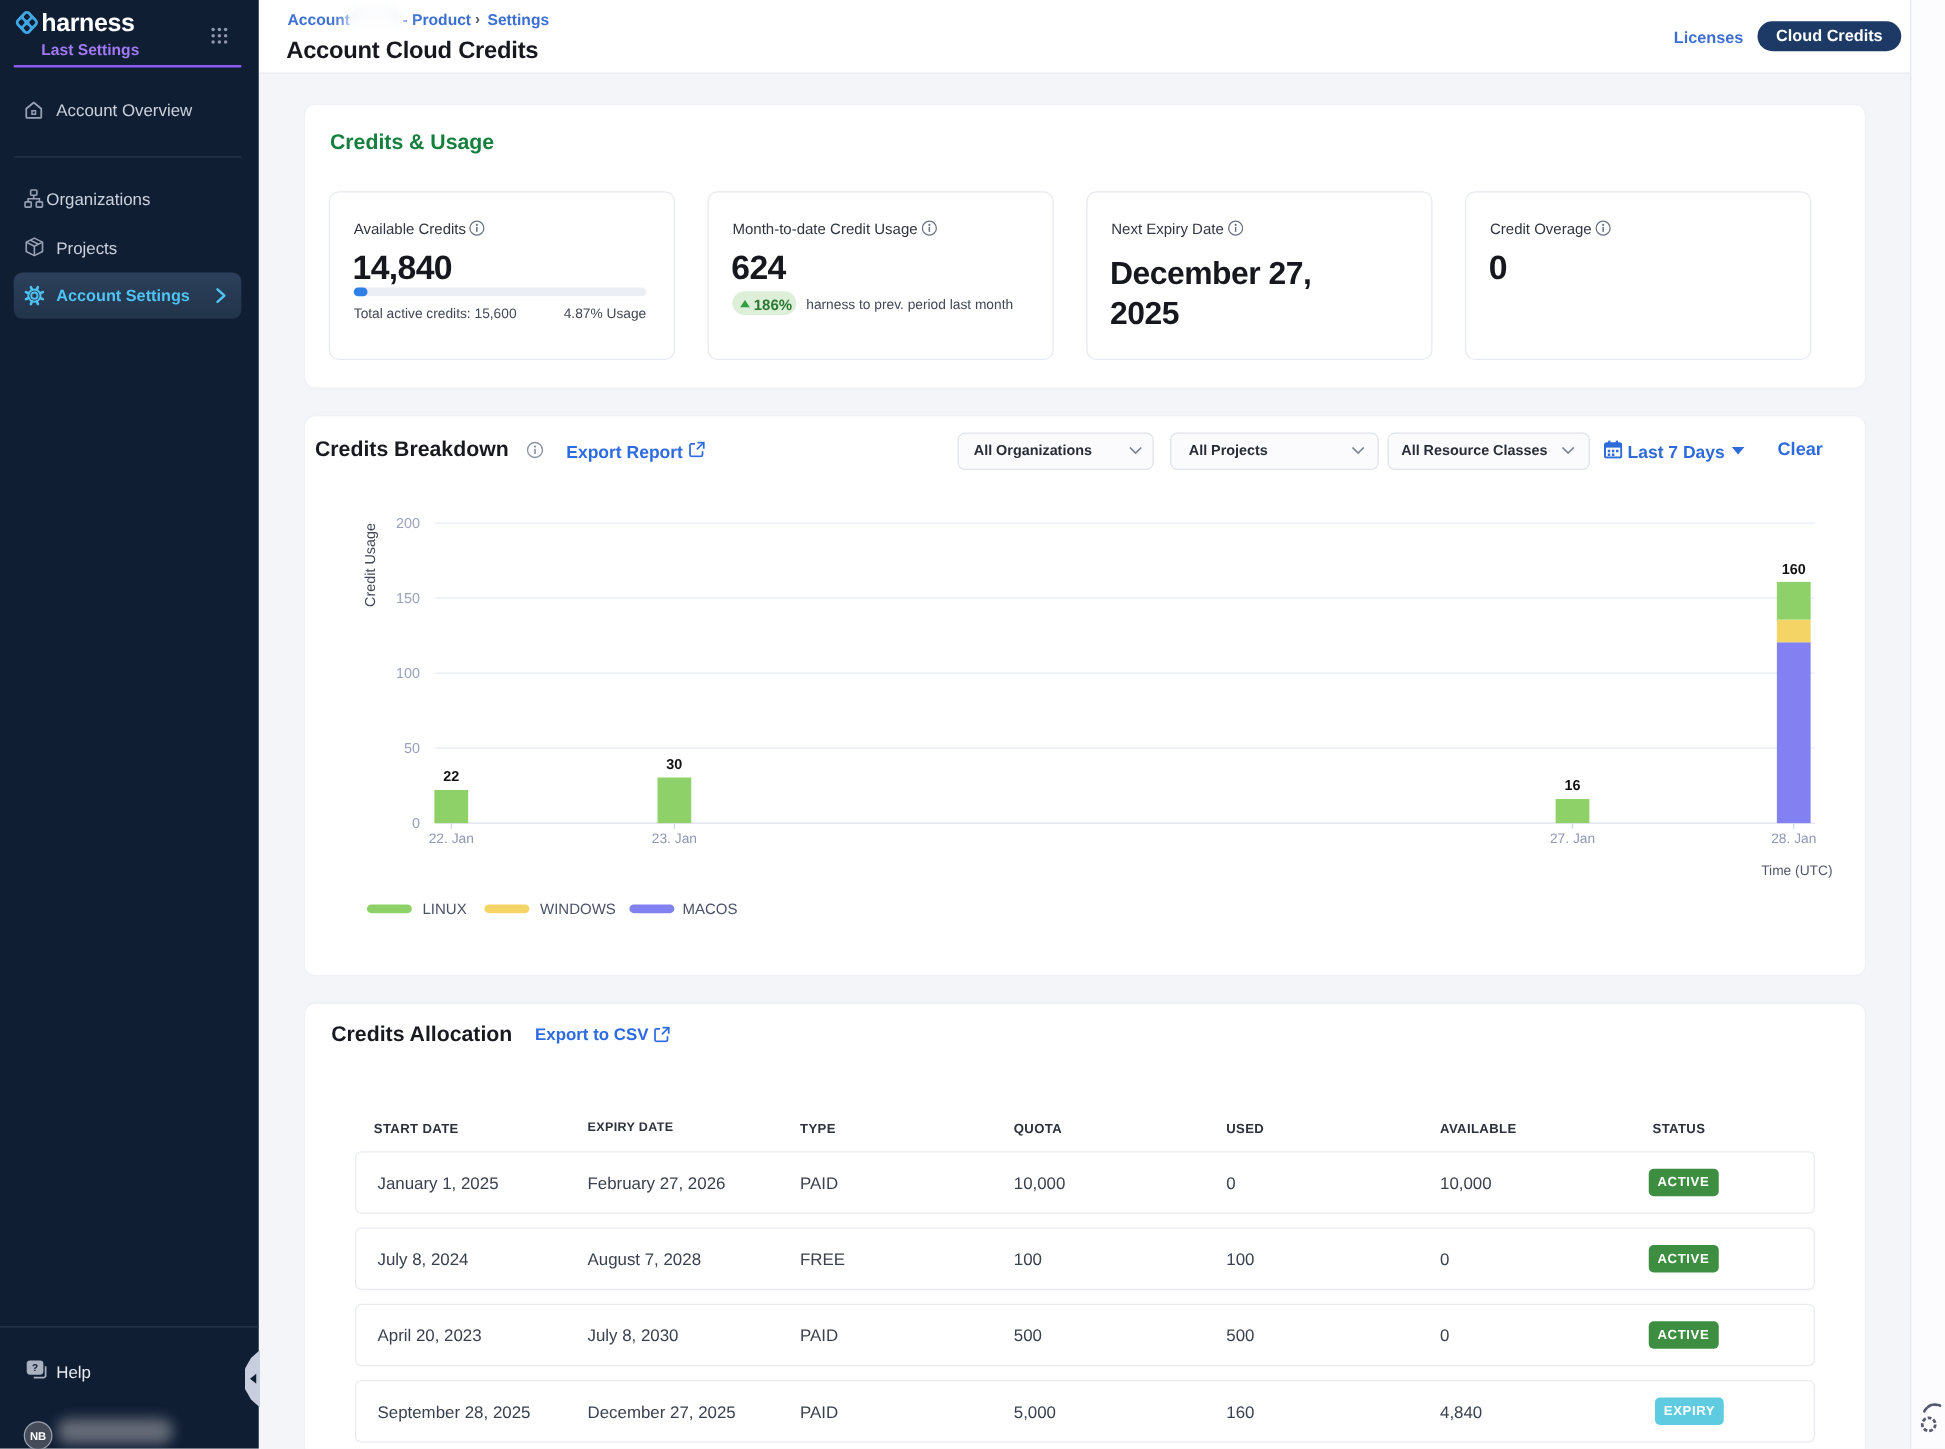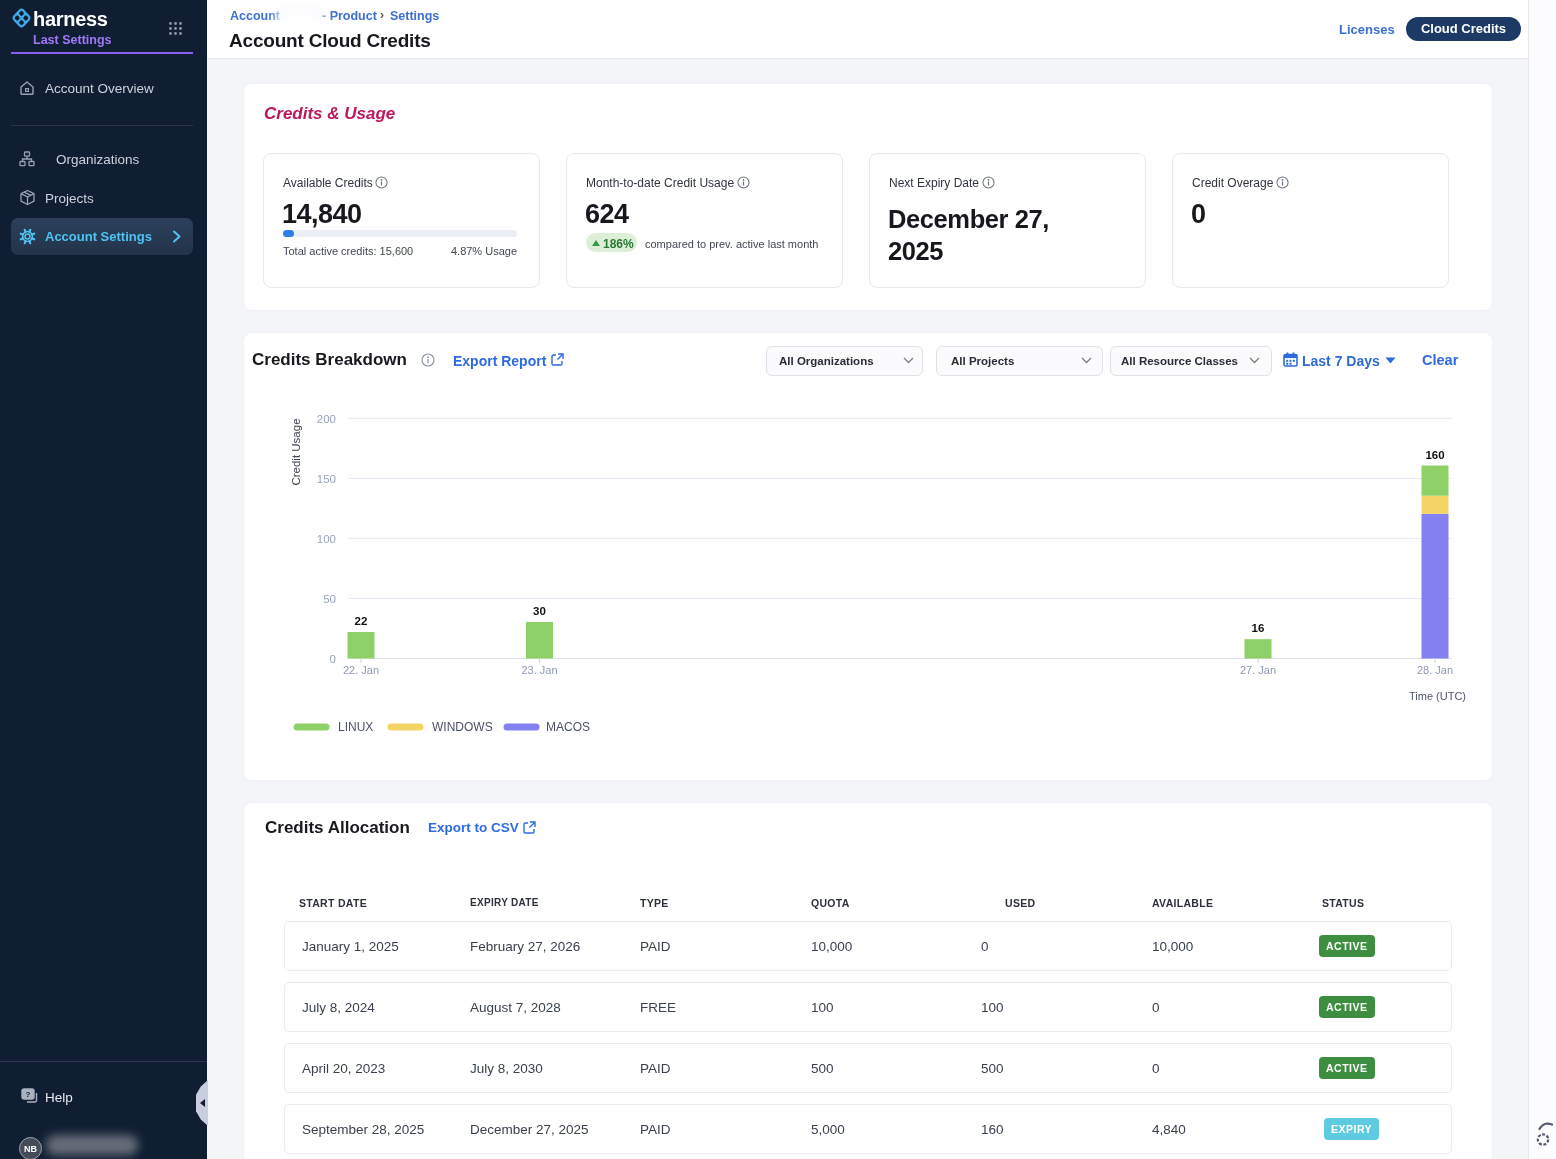--- a/index.html
+++ b/index.html
@@ -23,21 +23,21 @@
 
 <div class="abs" style="left:281px; top:8px; width:38px; height:14px; background:#aab8d4; border-radius:7px; filter:blur(4px); opacity:0.55;"></div>
 <div class="abs" style="left:276px; top:0px; width:48px; height:40px; background:rgba(255,255,255,0.95); filter:blur(6px); border-radius:18px;"></div>
 
 <div class="abs b" style="left:229px; top:30px; font-size:19px; color:#17181e; letter-spacing:-0.2px;">Account Cloud Credits</div>
 
 <div class="abs b" style="left:1339px; top:22px; font-size:13px; color:#3d6fd3;">Licenses</div>
 <div class="abs b" style="left:1406px; top:17px; width:115px; height:24px; border-radius:12px; background:#1d3a66; color:#fff; font-size:13px; text-align:center; line-height:24px;">Cloud Credits</div>
 
 <div class="abs" style="left:244px; top:84px; width:1248px; height:226px; background:#fff; border-radius:8px; box-shadow:0 0 2px rgba(40,41,61,0.06);"></div>
-<div class="abs b" style="left:264px; top:104px; font-size:17px; color:#be185d;font-style:italic;">Credits &amp; Usage</div>
+<div class="abs b" style="left:264px; top:104px; font-size:17px; color:#15803d;">Credits &amp; Usage</div>
 
 <div id="mc1" class="abs" style="left:263px; top:153px; width:277px; height:135px; background:#fff; border:1px solid #e7e9f0; border-radius:8px;"></div>
 <div id="mc2" class="abs" style="left:566px; top:153px; width:277px; height:135px; background:#fff; border:1px solid #e7e9f0; border-radius:8px;"></div>
 <div id="mc3" class="abs" style="left:869px; top:153px; width:277px; height:135px; background:#fff; border:1px solid #e7e9f0; border-radius:8px;"></div>
 <div id="mc4" class="abs" style="left:1172px; top:153px; width:277px; height:135px; background:#fff; border:1px solid #e7e9f0; border-radius:8px;"></div>
 
 <div class="abs" style="left:283px; top:176px; font-size:12px; color:#30353f;">Available Credits</div>
 <svg class="abs" style="left:375px; top:176px;" width="13" height="13" viewBox="0 0 14 14">
     <circle cx="7" cy="7" r="6" fill="none" stroke="#6b7280" stroke-width="1.1"></circle>
     <circle cx="7" cy="4.2" r="0.9" fill="#6b7280"></circle>
@@ -54,21 +54,21 @@
     <circle cx="7" cy="7" r="6" fill="none" stroke="#6b7280" stroke-width="1.1"></circle>
     <circle cx="7" cy="4.2" r="0.9" fill="#6b7280"></circle>
     <rect x="6.35" y="6" width="1.3" height="4.2" fill="#6b7280"></rect>
   </svg>
 <div class="abs b" style="left:585px; top:199px; font-size:27px; color:#17181e; letter-spacing:-0.5px;">624</div>
 <div class="abs" style="left:586px; top:233px; width:51px; height:19px; background:#ddefd8; border-radius:10px;"></div>
 <svg class="abs" style="left:592px; top:240px;" width="8" height="6" viewBox="0 0 8 6">
     <path d="M4 0 L8 6 L0 6 Z" fill="#2f9e44"></path>
   </svg>
 <div class="abs b" style="left:603px; top:237px; font-size:12px; color:#2b7a33;">186%</div>
-<div class="abs" style="left:645px; top:238px; font-size:11px; color:#414754;">compared to prev. active last month</div>
+<div class="abs" style="left:645px; top:238px; font-size:11px; color:#414754;">harness to prev. period last month</div>
 
 <div class="abs" style="left:889px; top:176px; font-size:12px; color:#30353f;">Next Expiry Date</div>
 <svg class="abs" style="left:982px; top:176px;" width="13" height="13" viewBox="0 0 14 14">
     <circle cx="7" cy="7" r="6" fill="none" stroke="#6b7280" stroke-width="1.1"></circle>
     <circle cx="7" cy="4.2" r="0.9" fill="#6b7280"></circle>
     <rect x="6.35" y="6" width="1.3" height="4.2" fill="#6b7280"></rect>
   </svg>
 <div class="abs b" style="left:888px; top:203px; font-size:25.5px; color:#17181e; letter-spacing:-0.4px; line-height:32px;">December 27,<br>2025</div>
 
 <div class="abs" style="left:1192px; top:176px; font-size:12px; color:#30353f;">Credit Overage</div>
@@ -179,21 +179,21 @@
 <svg class="abs" style="left:523px; top:821px;" width="13" height="13" viewBox="0 0 13 13">
     <path d="M5 2 H2.2 A1.2 1.2 0 0 0 1 3.2 V10.8 A1.2 1.2 0 0 0 2.2 12 H9.8 A1.2 1.2 0 0 0 11 10.8 V8" fill="none" stroke="#2e6be0" stroke-width="1.4"></path>
     <path d="M7 1 H12 V6" fill="none" stroke="#2e6be0" stroke-width="1.4"></path>
     <path d="M12 1 L6.5 6.5" stroke="#2e6be0" stroke-width="1.4"></path>
   </svg>
 
 <div class="abs b" style="left:299px; top:897px; font-size:10.5px; color:#2c313c; letter-spacing:0.3px;">START DATE</div>
 <div class="abs b" style="left:470px; top:897px; font-size:10px; color:#2c313c; letter-spacing:0.3px;">EXPIRY DATE</div>
 <div class="abs b" style="left:640px; top:897px; font-size:10.5px; color:#2c313c; letter-spacing:0.3px;">TYPE</div>
 <div class="abs b" style="left:811px; top:897px; font-size:10.5px; color:#2c313c; letter-spacing:0.3px;">QUOTA</div>
-<div class="abs b" style="left:981px; top:897px; font-size:10.5px; color:#2c313c; letter-spacing:0.3px;margin-left:24px;">USED</div>
+<div class="abs b" style="left:981px; top:897px; font-size:10.5px; color:#2c313c; letter-spacing:0.3px;">USED</div>
 <div class="abs b" style="left:1152px; top:897px; font-size:10.5px; color:#2c313c; letter-spacing:0.3px;">AVAILABLE</div>
 <div class="abs b" style="left:1322px; top:897px; font-size:10.5px; color:#2c313c; letter-spacing:0.3px;text-align:right;">STATUS</div>
 
 <div class="abs" style="left:284px; top:921px; width:1168px; height:50px; border:1px solid #e9ebf2; border-radius:5px; background:#fff;"></div>
 <div class="abs" style="left:284px; top:982px; width:1168px; height:50px; border:1px solid #e9ebf2; border-radius:5px; background:#fff;"></div>
 <div class="abs" style="left:284px; top:1043px; width:1168px; height:50px; border:1px solid #e9ebf2; border-radius:5px; background:#fff;"></div>
 <div class="abs" style="left:284px; top:1104px; width:1168px; height:50px; border:1px solid #e9ebf2; border-radius:5px; background:#fff;"></div>
 
 <div class="abs" style="left:302px; top:939px; font-size:13.5px; color:#3a414e;">January 1, 2025</div>
 <div class="abs" style="left:470px; top:939px; font-size:13.5px; color:#3a414e;">February 27, 2026</div>
@@ -272,21 +272,21 @@
 <div class="abs" style="left:11px; top:125px; width:182px; height:1px; background:#283549;"></div>
 
 <svg class="abs" style="left:19px; top:151px;" width="16" height="16" viewBox="0 0 16 16">
     <g fill="none" stroke="#98a1b3" stroke-width="1.3">
       <rect x="5.5" y="1" width="5" height="4.2" rx="0.8"></rect>
       <rect x="1" y="10.5" width="5" height="4.2" rx="0.8"></rect>
       <rect x="10" y="10.5" width="5" height="4.2" rx="0.8"></rect>
       <path d="M8 5.2 V8 M3.5 10.5 V8 H12.5 V10.5"></path>
     </g>
   </svg>
-<div class="abs" style="left:56px; top:152px; font-size:13.5px; color:#ccd2dd;">Organizations</div>
+<div class="abs" style="left:37px; top:152px; font-size:13.5px; color:#ccd2dd;">Organizations</div>
 
 <svg class="abs" style="left:19px; top:189px;" width="17" height="17" viewBox="0 0 17 17">
     <g fill="none" stroke="#98a1b3" stroke-width="1.3" stroke-linejoin="round">
       <path d="M8.5 1.5 L15 4.7 V12.2 L8.5 15.5 L2 12.2 V4.7 Z"></path>
       <path d="M2 4.7 L8.5 8 L15 4.7 M8.5 8 V15.5"></path>
       <path d="M5.2 3.1 L11.8 6.4"></path>
     </g>
   </svg>
 <div class="abs" style="left:45px; top:191px; font-size:13.5px; color:#ccd2dd;">Projects</div>
 

